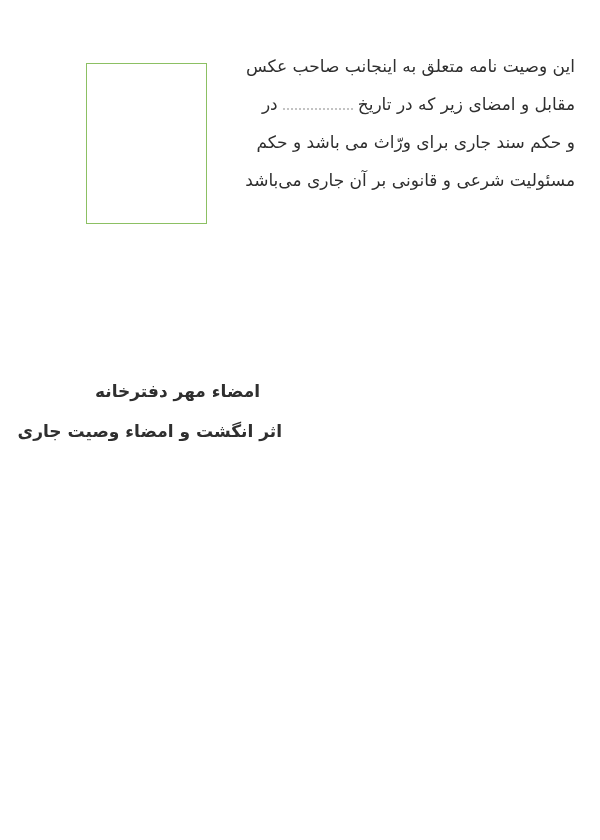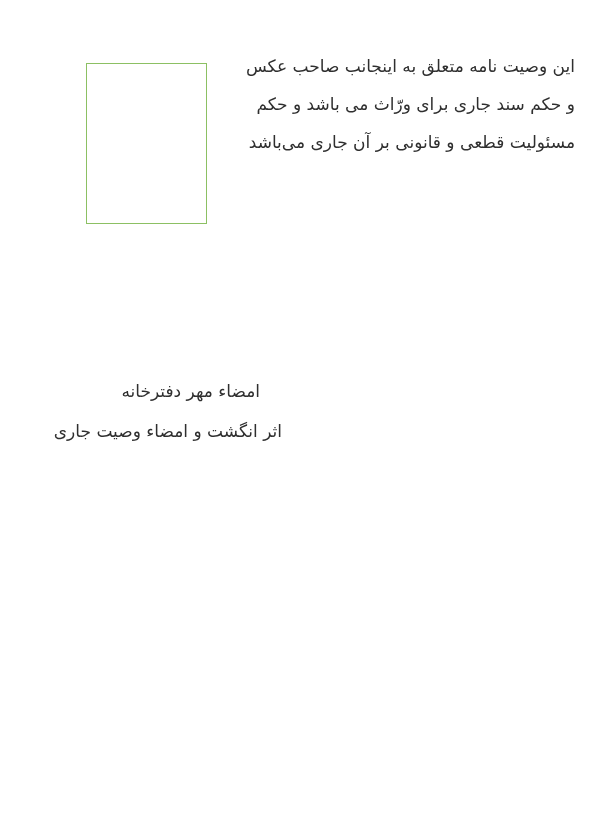--- a/index.html
+++ b/index.html
@@ -19,38 +19,41 @@
   .leader{
     display:inline-block;border-bottom:2px dotted #c3c3c3;height:12px;
     margin:0 5px;vertical-align:baseline;
   }
   .leader-date{width:70px;}
   .leader-office{width:52px;}
   .sig-block{
     position:absolute;left:75px;top:371px;width:207px;direction:rtl;
     text-align:right;font-size:17px;line-height:40px;
   }
-  .sig-line{white-space:nowrap;}
+  .sig-line{white-space:nowrap;font-weight:bold;}
   .sig-line.notary{margin-right:22px;}
   .page-number{
     position:absolute;left:0;right:0;top:760px;text-align:right;
     font-size:16px;color:#222222;
   }
 </style>
 </head>
 <body>
 
 <div class="page">
 
   <div class="photo-frame"></div>
 
   <div class="will-text" dir="rtl">
     <div class="will-line">این وصیت نامه متعلق به اینجانب صاحب عکس</div>
+    <div class="will-line">
+      <span>مقابل و امضای زیر که در تاریخ</span><span class="leader leader-date"></span><span>در</span>
+    </div>
     <div class="will-line">و حکم سند جاری برای ورّاث می باشد و حکم</div>
-    <div class="will-line">مسئولیت قطعی و قانونی بر آن جاری می‌باشد</div>
+    <div class="will-line">مسئولیت شرعی و قانونی بر آن جاری می‌باشد</div>
   </div>
 
   <div class="sig-block" dir="rtl">
     <div class="sig-line notary">امضاء مهر دفترخانه</div>
     <div class="sig-line">اثر انگشت و امضاء وصیت جاری</div>
   </div>
 
   <div class="page-number">۲۳</div>
 
 </div>

